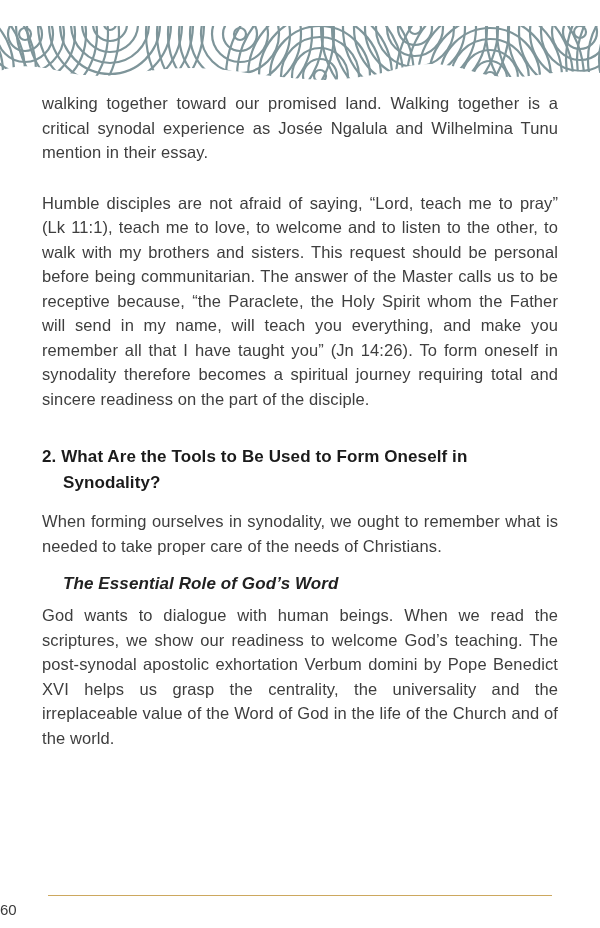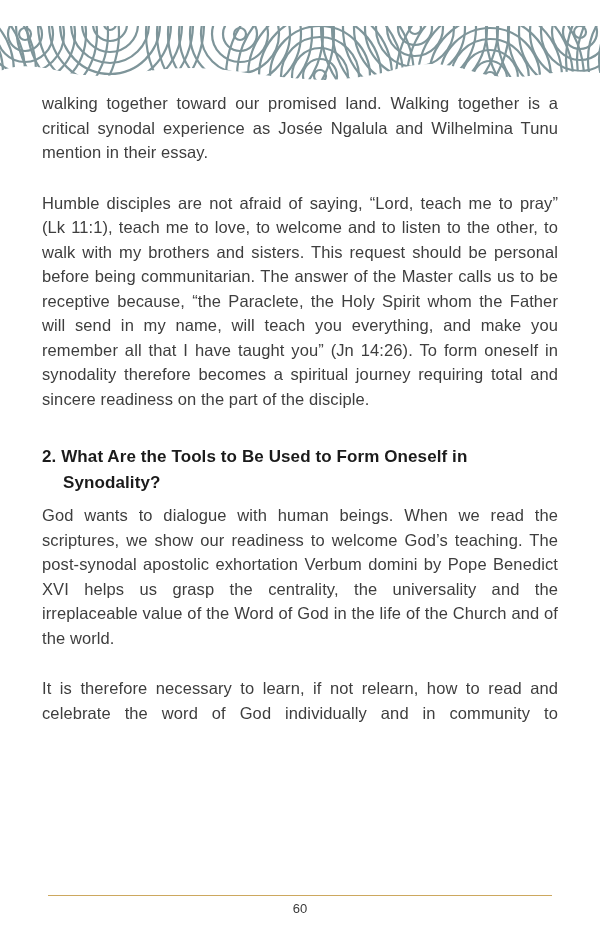--- a/index.html
+++ b/index.html
@@ -58,22 +58,21 @@
     position: absolute;
     left: 0; right: 0; top: 869px;
   }
   .divider {
     margin: 0 48px;
     border: none;
     border-top: 1.8px solid #cda85f;
   }
   .page-number {
     margin-top: 5px;
-    text-align: center;
-    font-size: 13px;
+    font-size: 15px;
     color: #3a3a3a;
   }
 </style>
 </head>
 <body>
 
 <div class="page">
 
   <svg id="circle-pattern" class="header-band" viewBox="0 0 600 56" xmlns="http://www.w3.org/2000/svg">
       <circle cx="25" cy="8" r="6" fill="none" stroke="#7E959A" stroke-width="2.2"></circle>
@@ -161,25 +160,26 @@
     </svg>
 
   <div class="content">
 
     <p class="first">walking together toward our promised land. Walking together is a critical synodal experience as Josée Ngalula and Wilhelmina Tunu mention in their essay.</p>
 
     <p>Humble disciples are not afraid of saying, “Lord, teach me to pray” (Lk 11:1), teach me to love, to welcome and to listen to the other, to walk with my brothers and sisters. This request should be personal before being communitarian. The answer of the Master calls us to be receptive because, “the Paraclete, the Holy Spirit whom the Father will send in my name, will teach you everything, and make you remember all that I have taught you” (Jn 14:26). To form oneself in synodality therefore becomes a spiritual journey requiring total and sincere readiness on the part of the disciple.</p>
 
     <h2 class="section-heading">2. What Are the Tools to Be Used to Form Oneself in Synodality?</h2>
 
+    <p class="after-heading">When forming ourselves in synodality, we ought to remember what is needed to take proper care of the needs of Christians.</p>
 
+    <h3 class="sub-heading">The Essential Role of God’s Word</h3>
 
     <p class="after-subheading"><span>God wants to dialogue with human beings. When we read the scriptures, we show our readiness to welcome God’s teaching. The post-synodal apostolic exhortation </span><span class="italic">Verbum domini</span><span> by Pope Benedict XVI helps us grasp the centrality, the universality and the irreplaceable value of the Word of God in the life of the Church and of the world.</span></p>
 
-    <p class="continued">It is therefore necessary to learn, if not relearn, how to read and celebrate the word of God individually and in community to</p>
 
   </div>
 
   <div class="footer">
     <hr class="divider">
     <div class="page-number">60</div>
   </div>
 
 </div>
 

